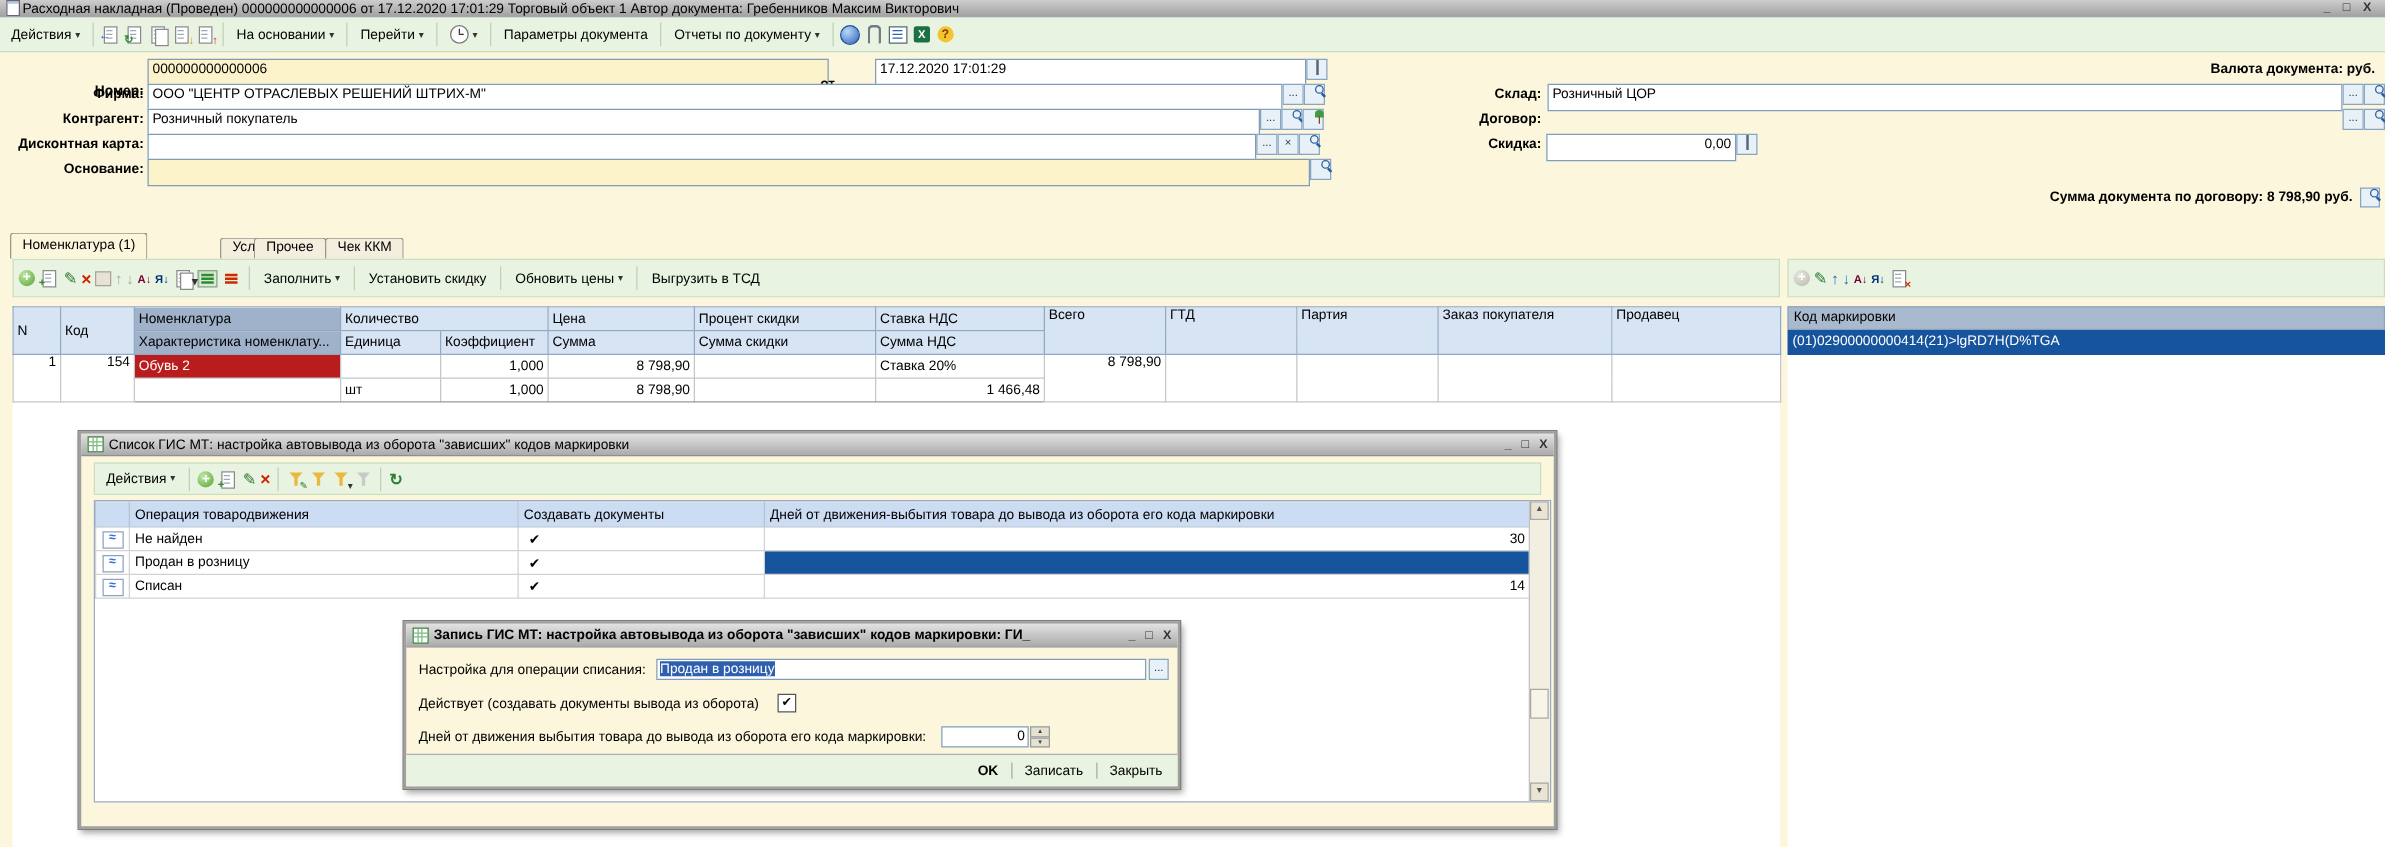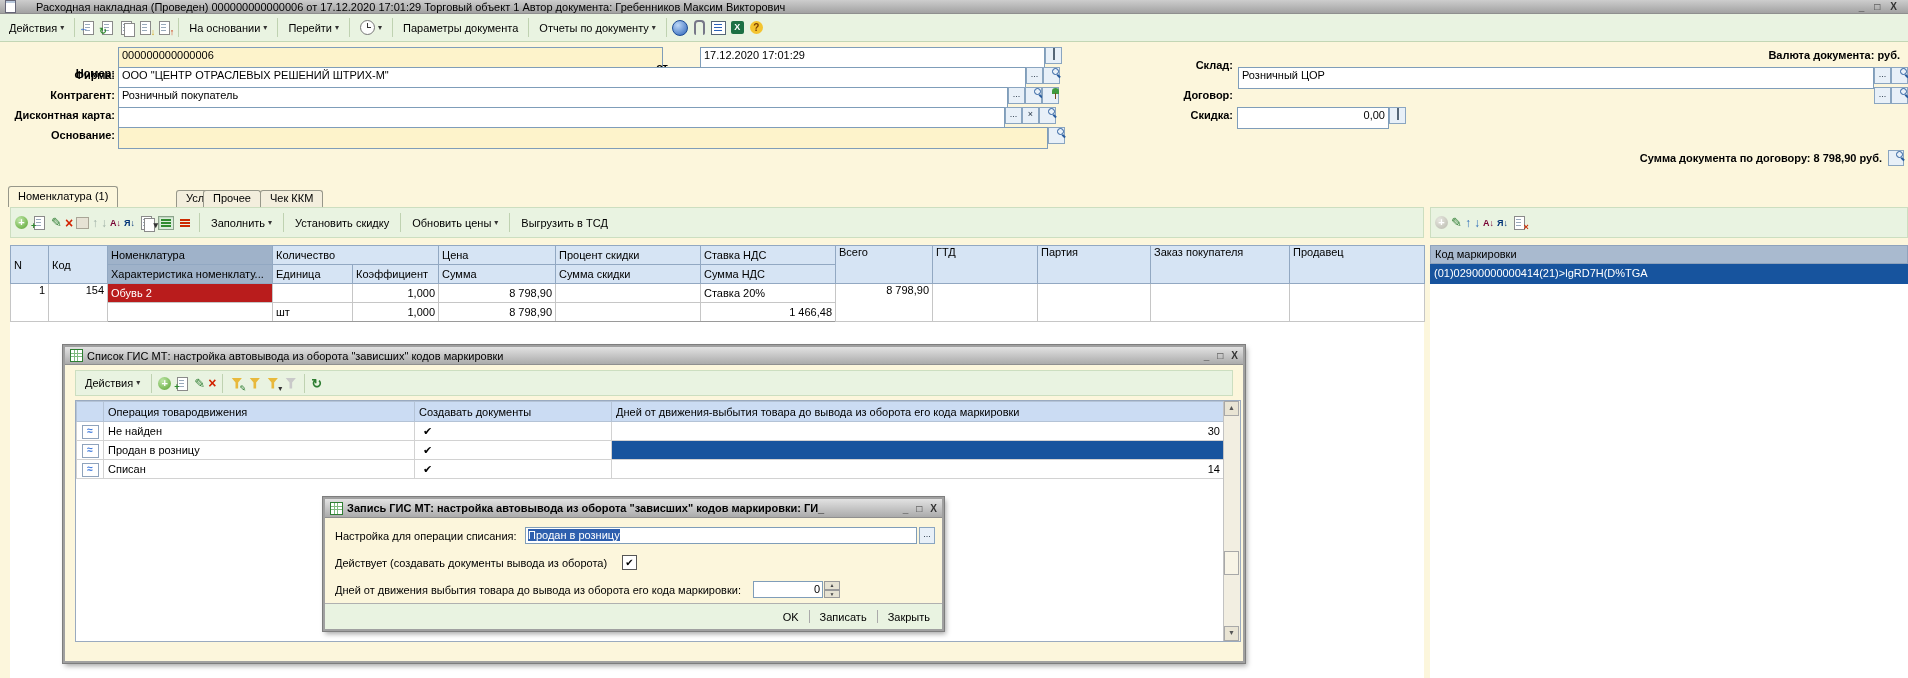--- a/index.html
+++ b/index.html
@@ -2,21 +2,21 @@
 <html><head>
 <meta charset="utf-8">
 <style>
   html,body{margin:0;padding:0;background:#fff;}
   #app{position:relative;width:1908px;height:678px;overflow:hidden;background:#fff;
        font-family:"Liberation Sans",sans-serif;font-size:11px;color:#000;}
   .abs{position:absolute;}
 
   
   .titlebar{position:absolute;left:0;top:0;width:100%;height:14px;
-    background:linear-gradient(#cdcdcd,#a2a2a2);display:flex;align-items:center;gap:20px;
+    background:linear-gradient(#cdcdcd,#a2a2a2);display:flex;align-items:center;gap:2px;
     padding:0 5px;box-sizing:border-box;border-bottom:1px solid #8f8f8f;}
   .doc-ico{width:9px;height:11px;background:#fff;border:1px solid #667;box-shadow:inset 0 2px 0 #b8c8dc;flex:0 0 auto;}
   .title-text{white-space:nowrap;overflow:hidden;}
   .win-ctl{margin-left:auto;display:flex;gap:10px;font-size:10px;font-weight:bold;color:#333;padding-right:6px;}
 
   .mtoolbar{position:absolute;left:0;top:14px;width:100%;height:28px;background:#e9f3e1;
     border-bottom:1px solid #c3d6b5;display:flex;align-items:center;gap:2px;padding:0 4px;box-sizing:border-box;}
   .tsep{width:1px;height:19px;background:#bfd2b1;margin:0 3px;flex:0 0 auto;}
   .tbtn{display:inline-flex;align-items:center;gap:3px;padding:2px 5px;white-space:nowrap;cursor:default;}
   .caret{font-size:8px;color:#333;line-height:1;}
@@ -145,21 +145,21 @@
   .fld-label{position:absolute;white-space:nowrap;}
   .inp2{position:absolute;height:17px;box-sizing:border-box;border:1px solid #7f9db9;background:#fff;line-height:15px;padding:0 2px;}
   .selected-text{background:#2e5fae;color:#fff;}
   .cb{position:absolute;width:13px;height:13px;border:1px solid #555;background:#fff;display:flex;align-items:center;
       justify-content:center;font-size:10px;line-height:1;}
   .spinner{position:absolute;width:16px;height:17px;display:flex;flex-direction:column;}
   .spinner span{flex:1;background:#e6e2d2;border:1px solid #999;font-size:5px;line-height:6px;text-align:center;color:#444;box-sizing:border-box;}
   .btnbar2{position:absolute;left:0;right:0;bottom:0;height:25px;background:#e9f3e1;border-top:1px solid #b0b0b0;
       display:flex;align-items:center;justify-content:flex-end;gap:6px;padding:0 8px;}
   .fbtn{padding:1px 4px;white-space:nowrap;}
-  .fbtn.ok{font-weight:normal;}
+  .fbtn.ok{font-weight:bold;}
   .bsep{width:1px;height:13px;background:#aaa;}
 </style>
 </head>
 <body>
 
 <div id="app">
 
   <div class="titlebar">
     <span class="doc-ico"></span>
     <span class="title-text">Расходная накладная (Проведен)  000000000000006 от 17.12.2020 17:01:29 Торговый объект 1 Автор документа: Гребенников Максим Викторович</span>
@@ -243,21 +243,21 @@
     <div class="inp cream" style="left:118px;top:5px;width:545px;">000000000000006</div>
     <div class="flabel" style="left:648px;width:20px;top:7px;margin-top:12px;">от</div>
     <div class="inp" style="left:700px;top:5px;width:345px;">17.12.2020 17:01:29</div>
     <div class="sbtn" style="left:1045px;top:5px;"><span class="calg"></span></div>
     <div class="flabel" style="right:8px;top:7px;text-align:right;">Валюта документа: руб.</div>
 
     <div class="flabel" style="left:0;width:115px;top:27px;">Фирма:</div>
     <div class="inp" style="left:118px;top:25px;width:908px;">ООО "ЦЕНТР ОТРАСЛЕВЫХ РЕШЕНИЙ ШТРИХ-М"</div>
     <div class="sbtn" style="left:1026px;top:25px;">...</div>
     <div class="sbtn" style="left:1043px;top:25px;"><span class="magg"></span></div>
-    <div class="flabel" style="left:1138px;width:95px;top:17px;">Склад:</div>
+    <div class="flabel" style="left:1138px;width:95px;top:27px;">Склад:</div>
     <div class="inp" style="left:1238px;top:25px;width:636px;">Розничный ЦОР</div>
     <div class="sbtn" style="left:1874px;top:25px;">...</div>
     <div class="sbtn" style="left:1891px;top:25px;"><span class="magg"></span></div>
 
     <div class="flabel" style="left:0;width:115px;top:47px;">Контрагент:</div>
     <div class="inp" style="left:118px;top:45px;width:890px;">Розничный покупатель</div>
     <div class="sbtn" style="left:1008px;top:45px;">...</div>
     <div class="sbtn" style="left:1025px;top:45px;"><span class="magg"></span></div>
     <div class="sbtn" style="left:1042px;top:45px;"><span class="spr"></span></div>
     <div class="flabel" style="left:1138px;width:95px;top:47px;">Договор:</div>

